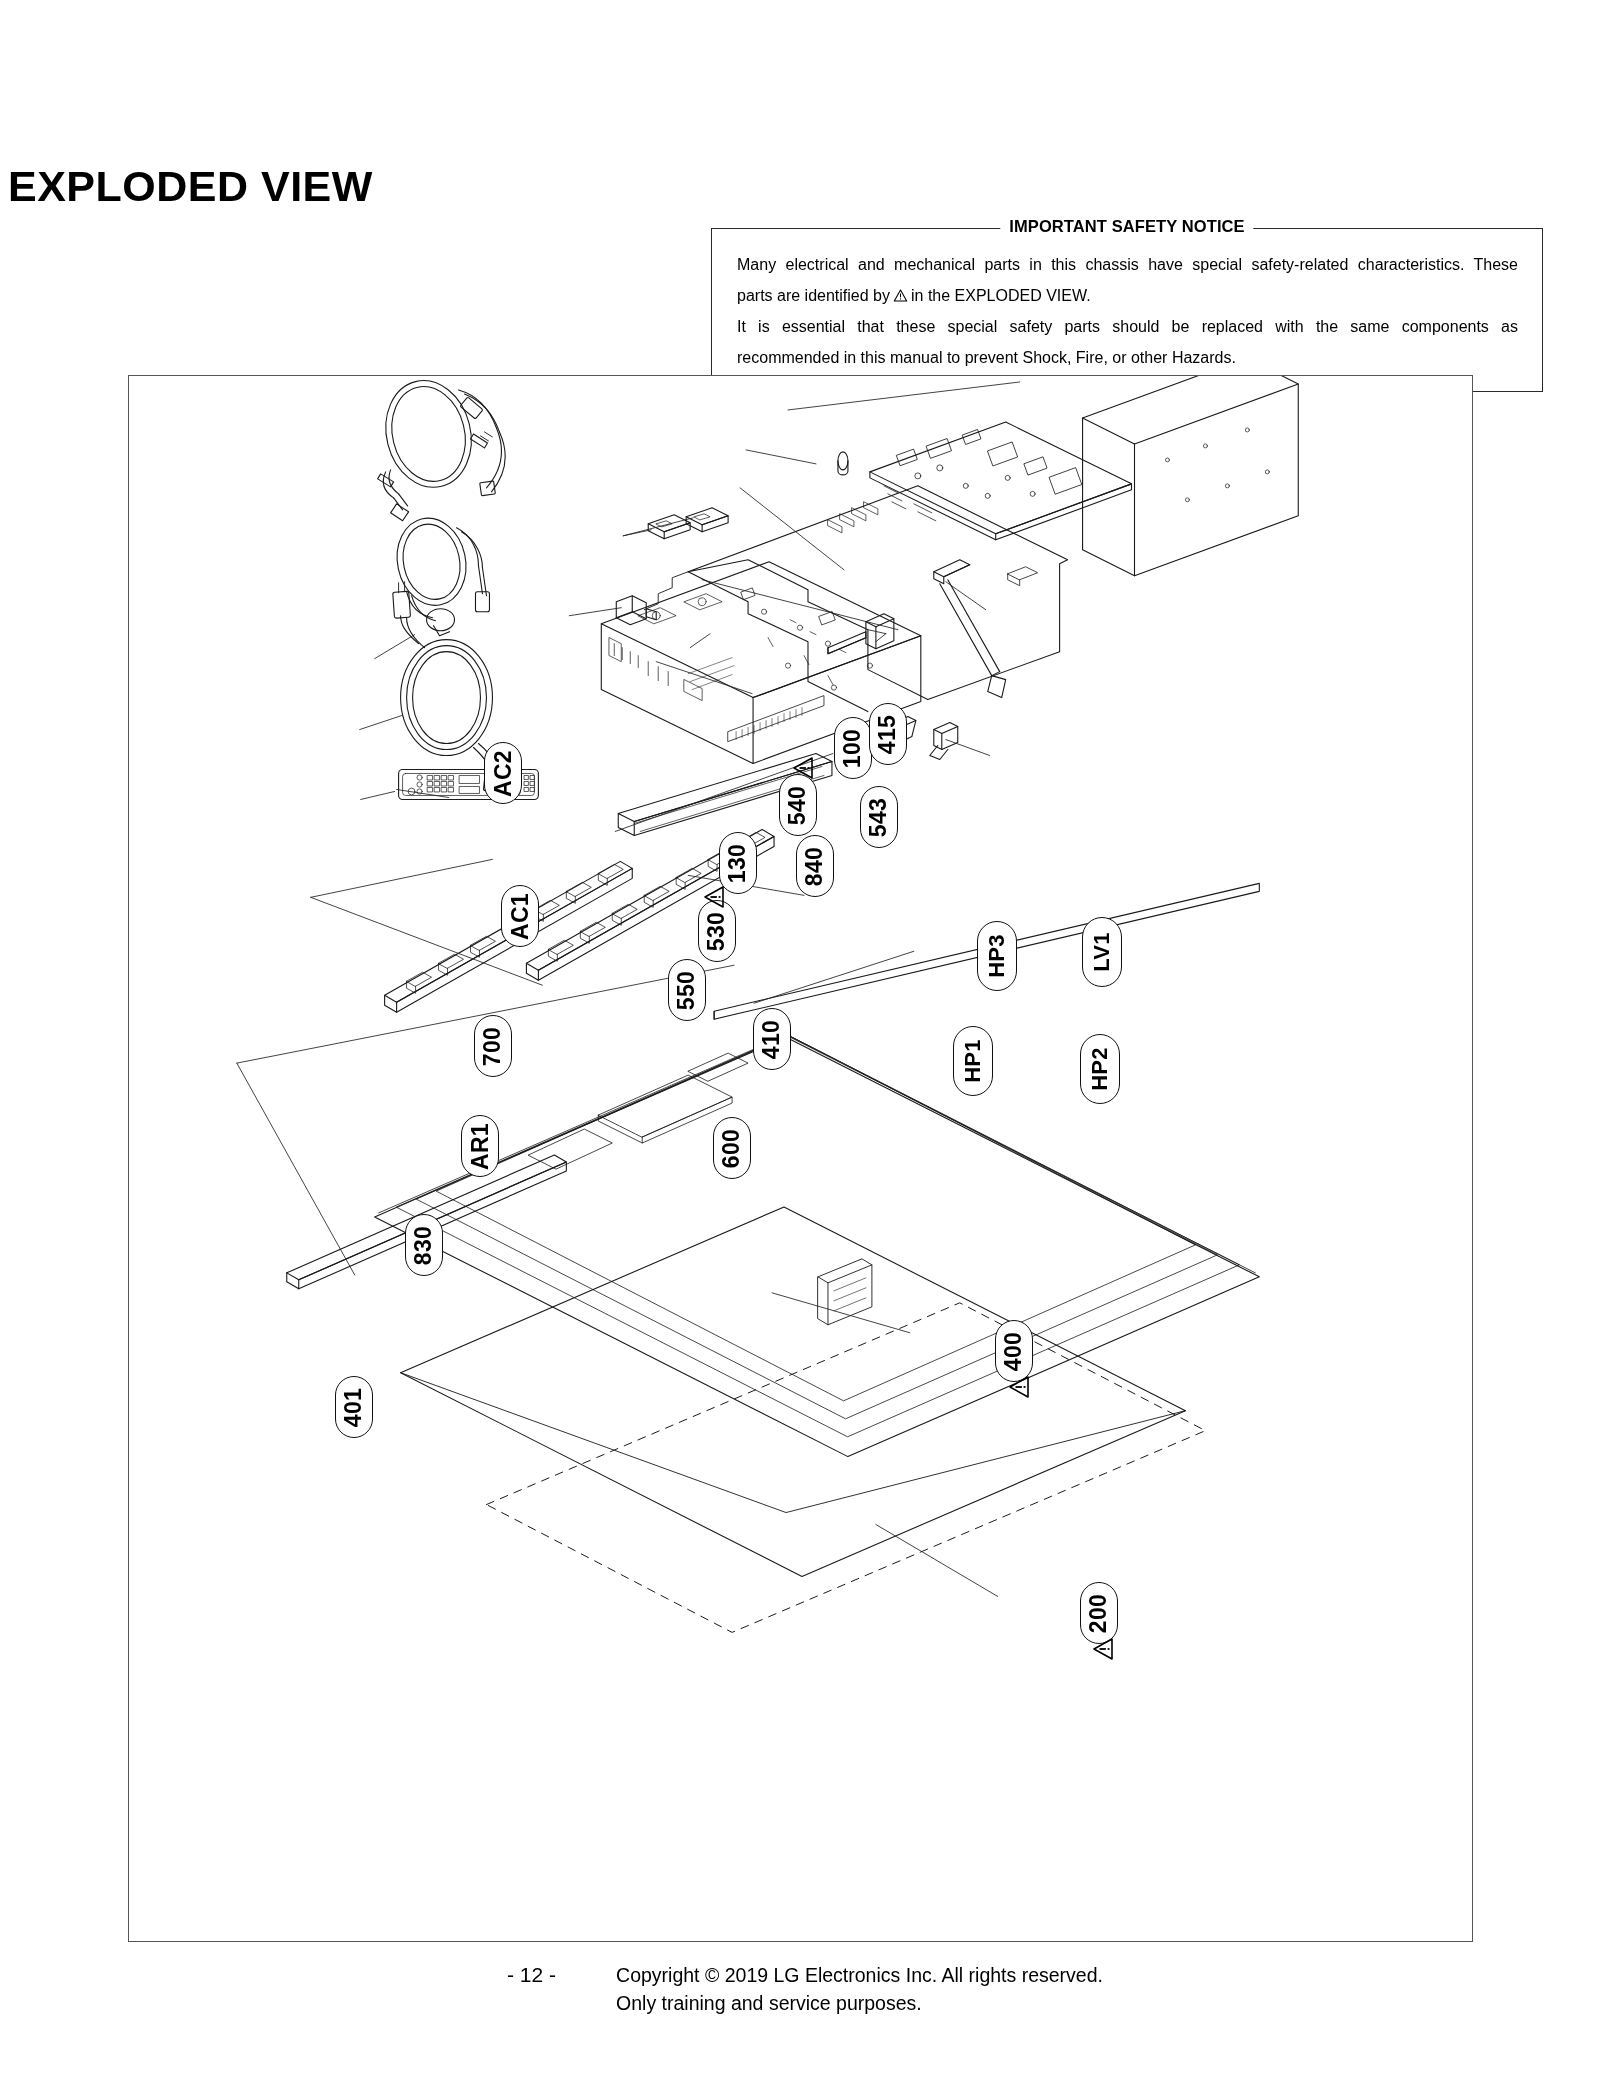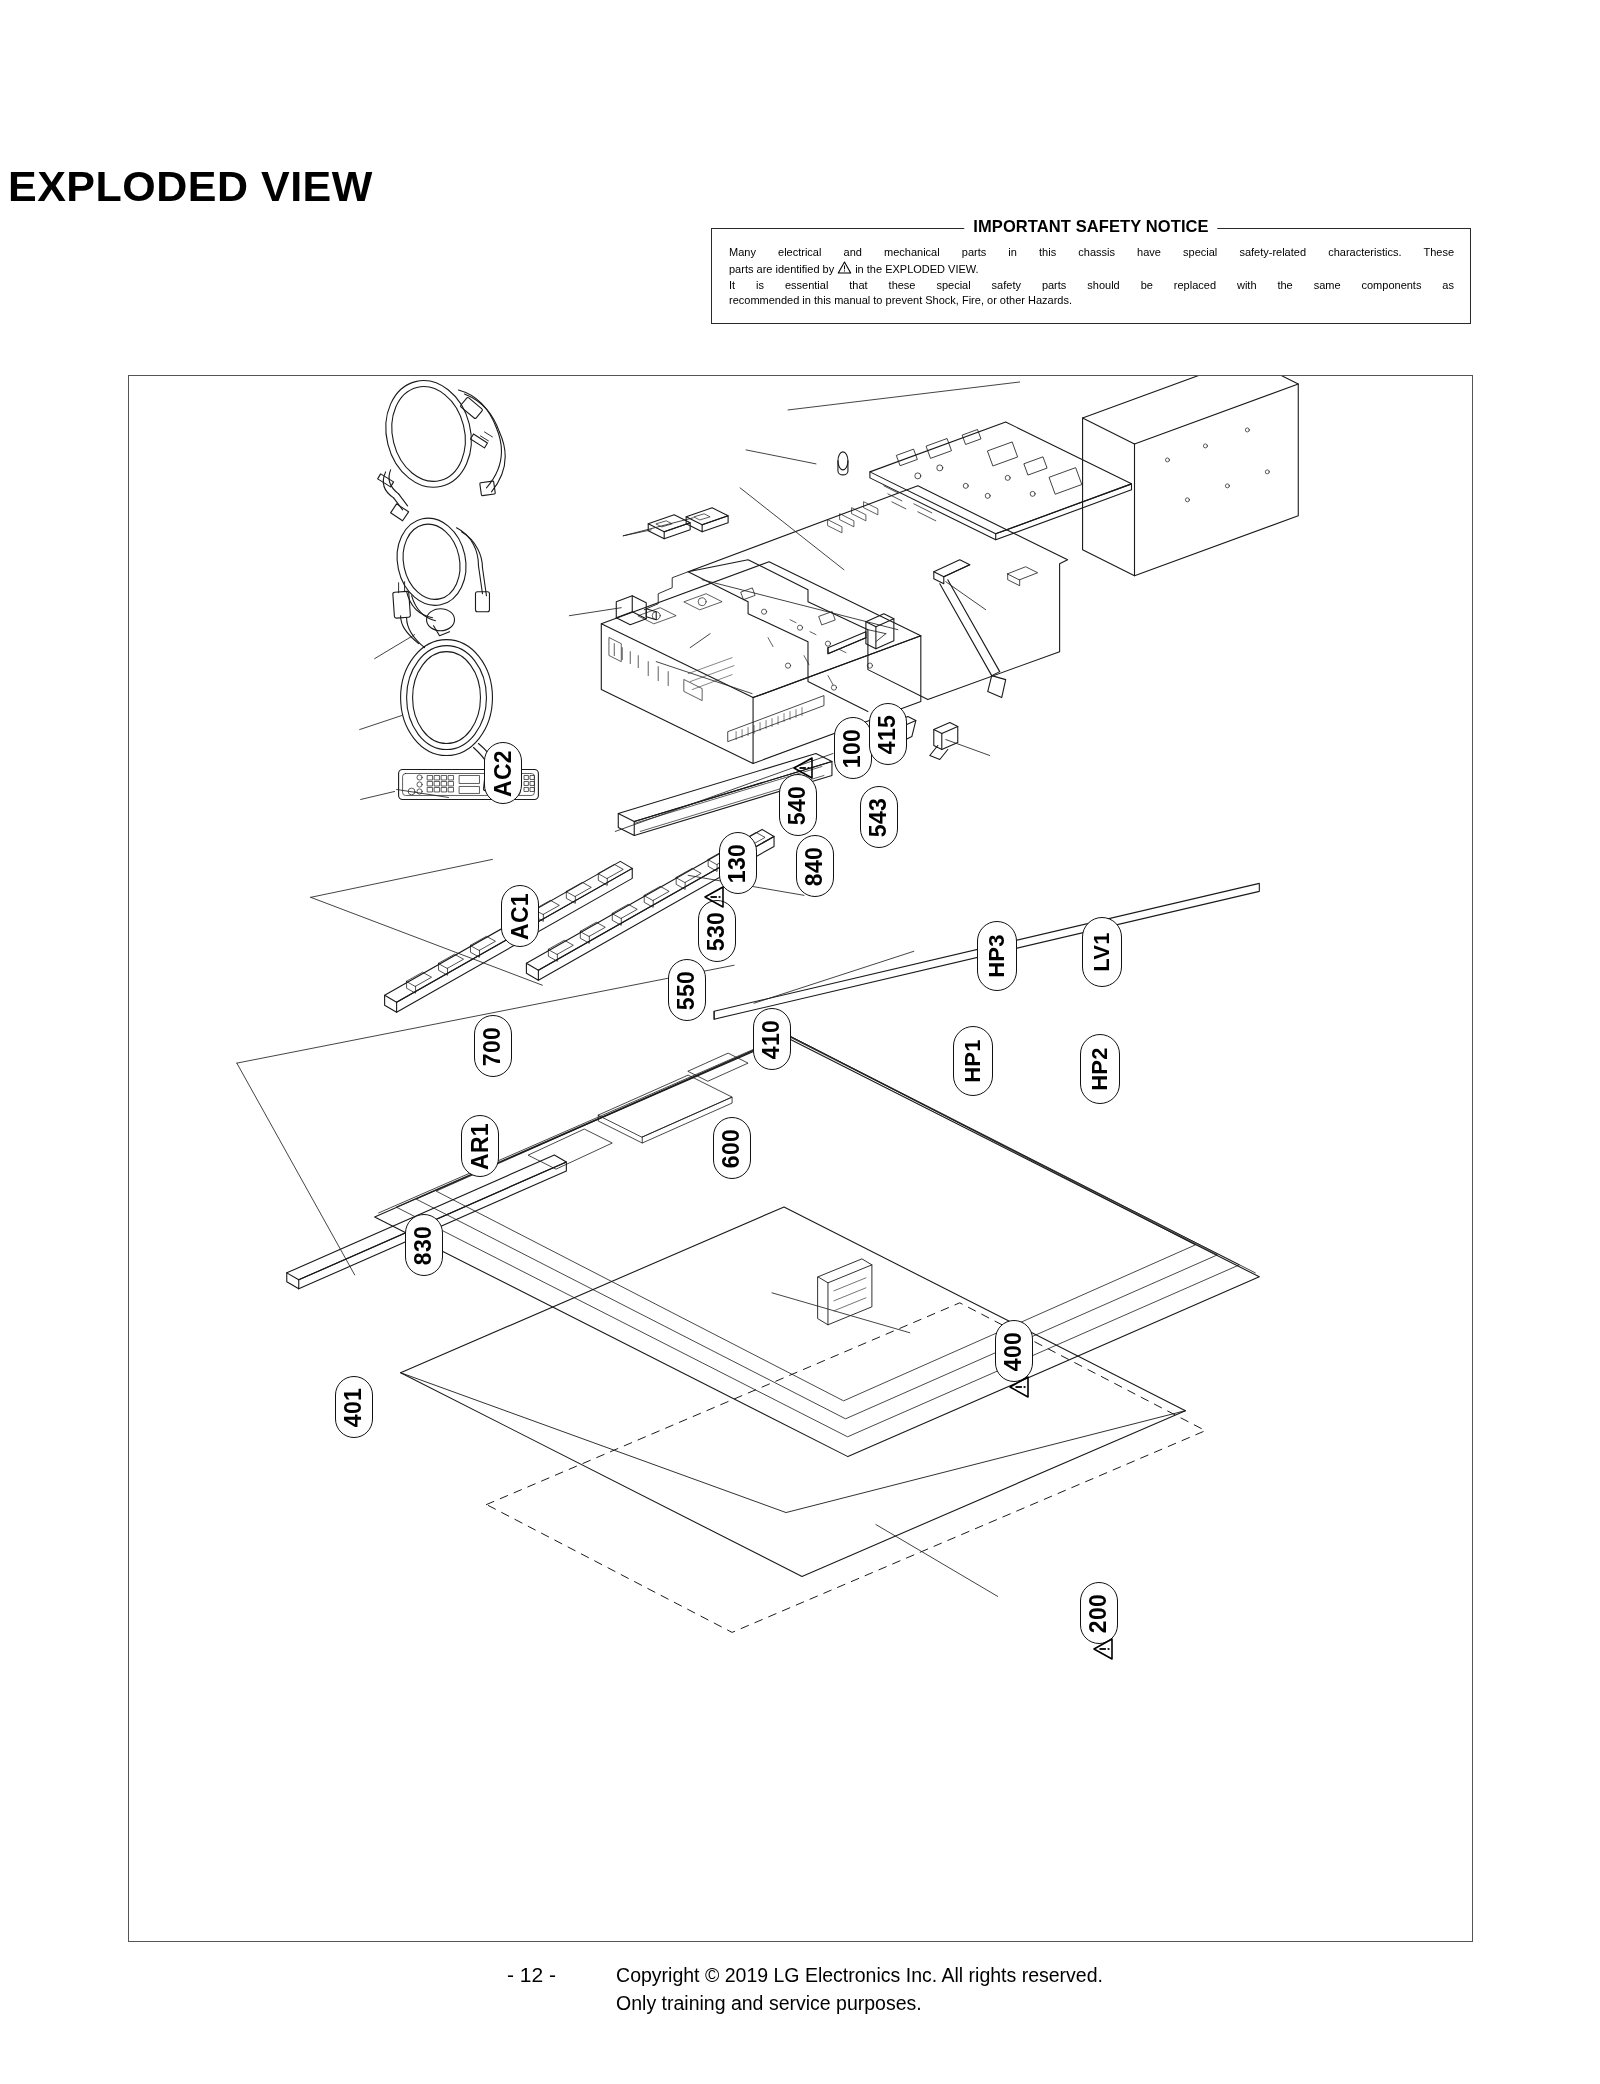--- a/index.html
+++ b/index.html
@@ -23,42 +23,42 @@
     letter-spacing: 0.5px;
     padding-left: 8px;
     margin-top: 24px;
   }
 
   
   #safety-notice {
     position: absolute;
     left: 711px;
     top: 228px;
-    width: 760px;
+    width: 832px;
     border: 1.6px solid #2a2a2a;
     padding: 16px 16px 14px 17px;
   }
   #safety-legend {
     position: absolute;
     top: -12px;
     left: 50%;
     transform: translateX(-50%);
     background: #fff;
     padding: 0 9px;
     font-size: 16.5px;
     font-weight: bold;
     letter-spacing: 0.1px;
     white-space: nowrap;
   }
   .notice-line {
-    font-size: 11px;
+    font-size: 16px;
     line-height: 1.44;
     text-align: justify;
     text-align-last: justify;
-    margin: 0;
+    margin: 8px;
   }
   .notice-line.nojust { text-align: center; text-align-last: left; }
   .notice-tri {
     display: inline-block;
     width: 15px; height: 13px;
     vertical-align: -1px;
     margin: 0 3px;
   }
 
   

